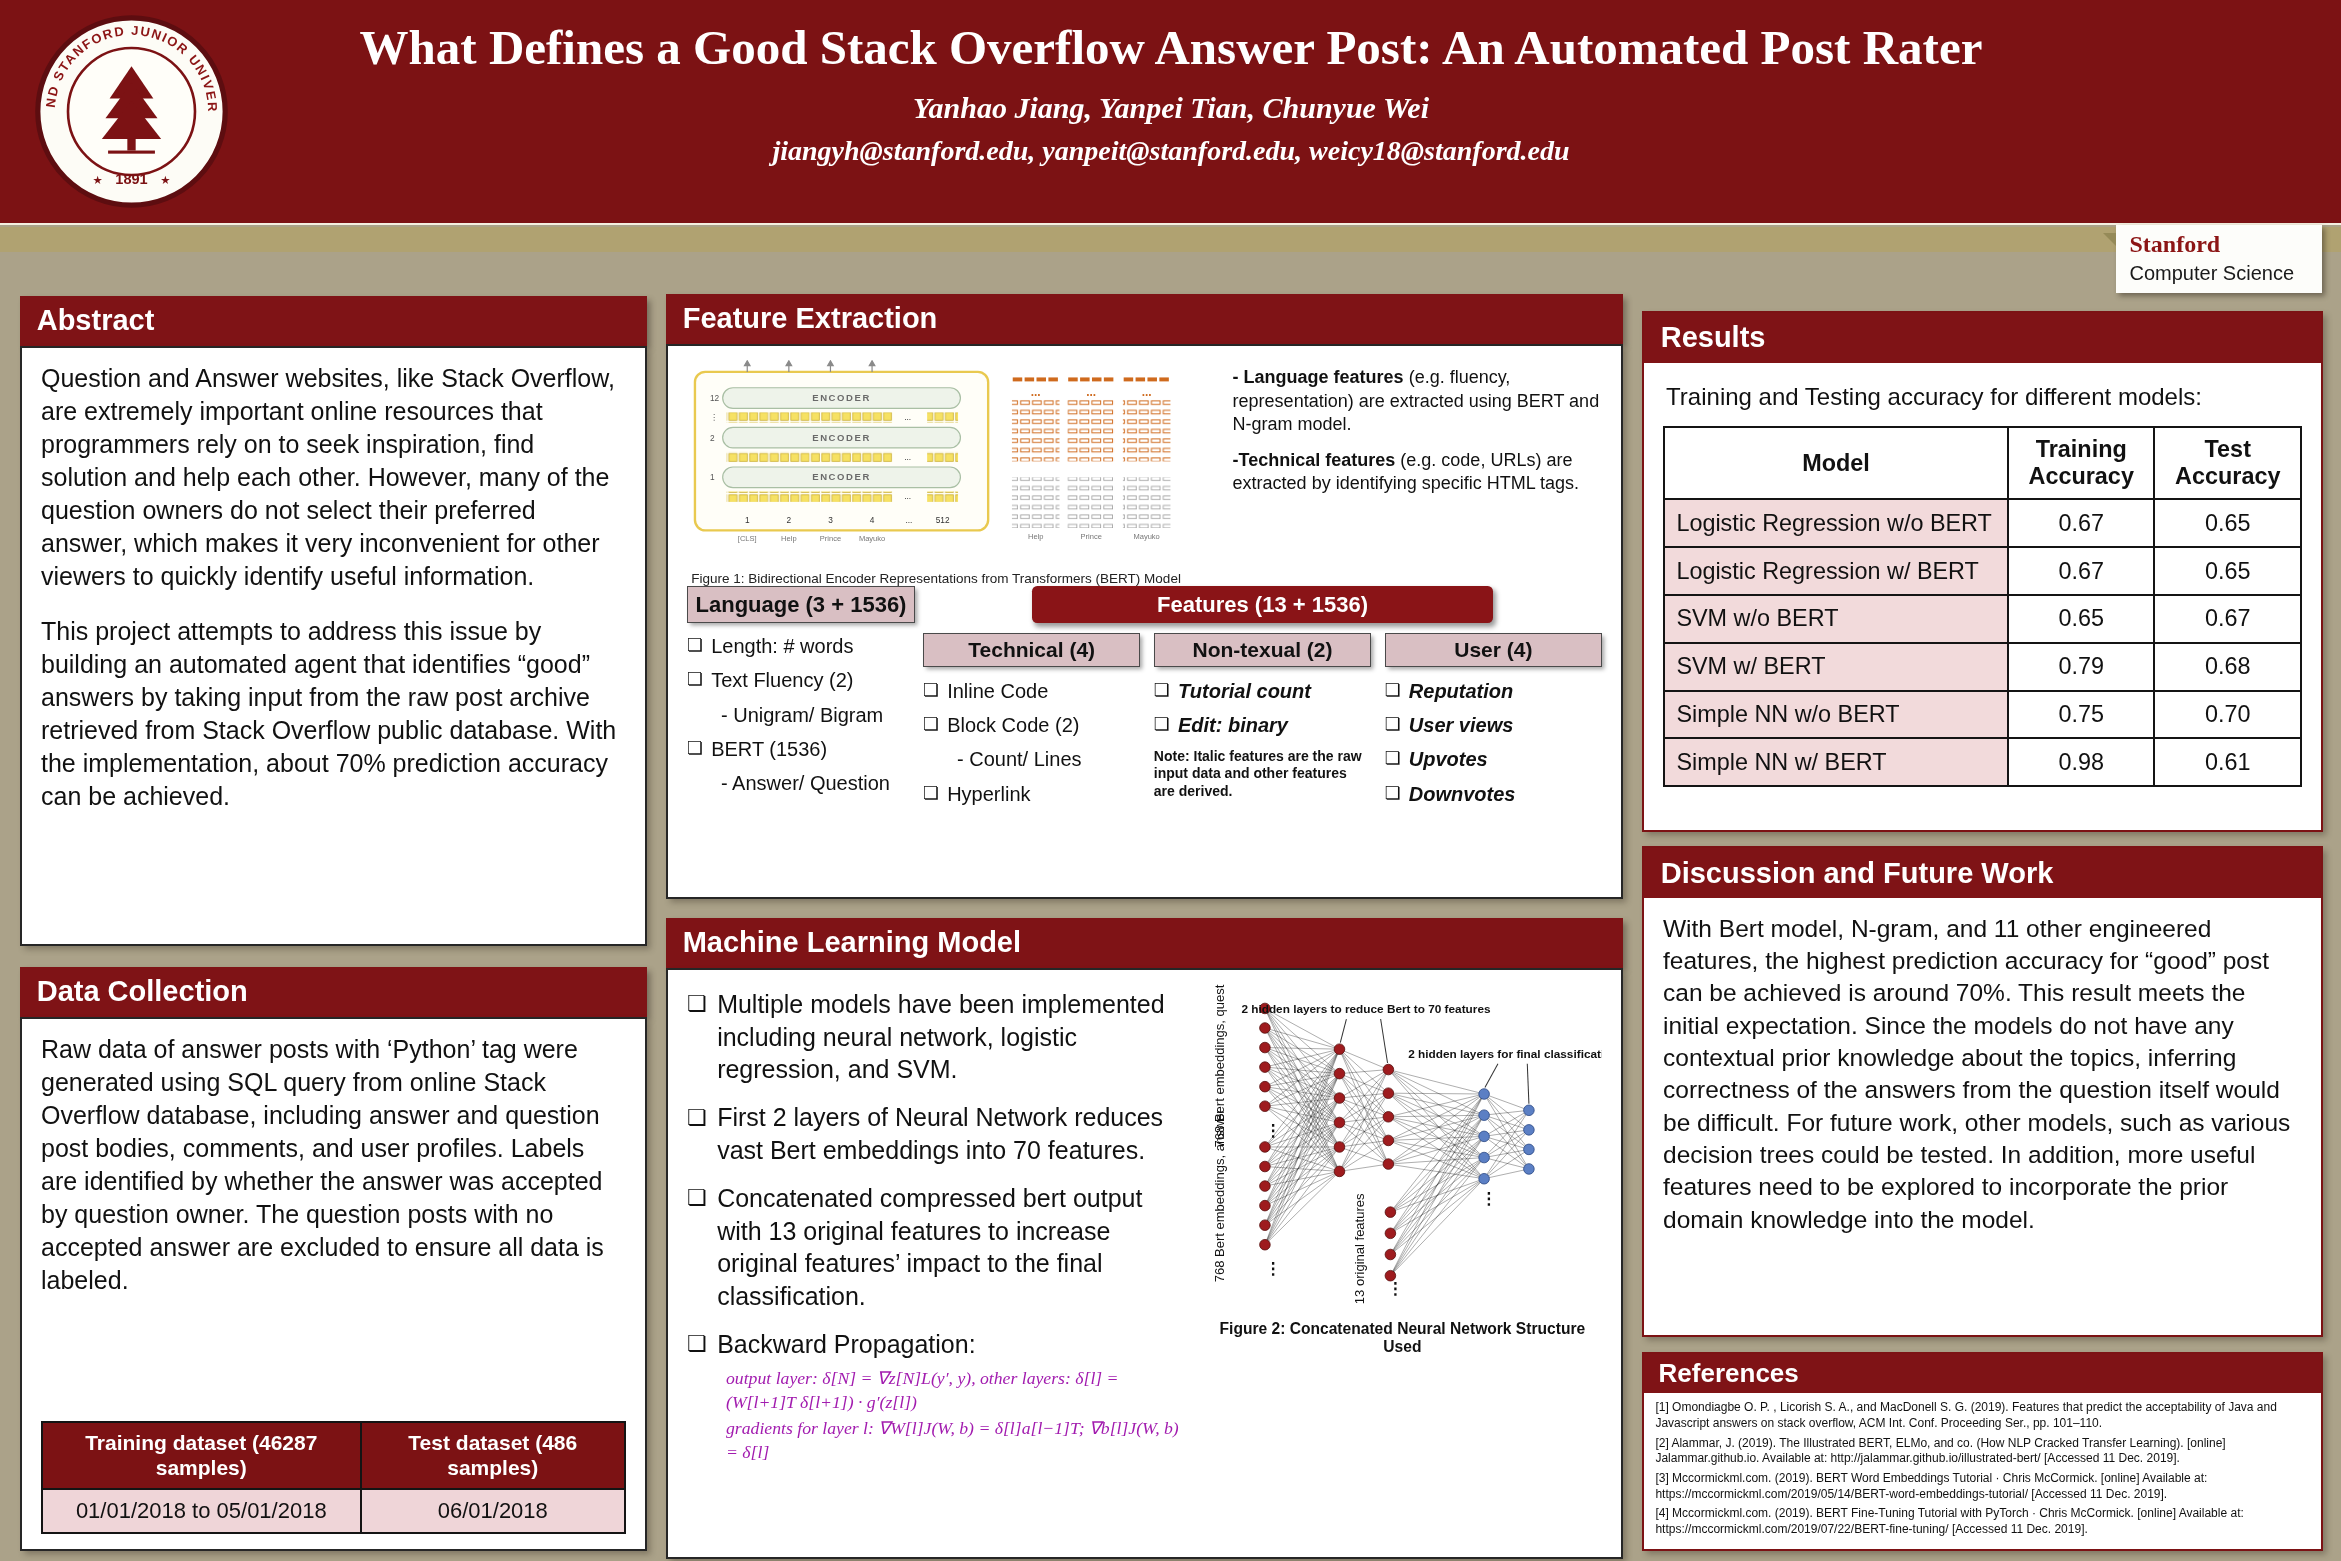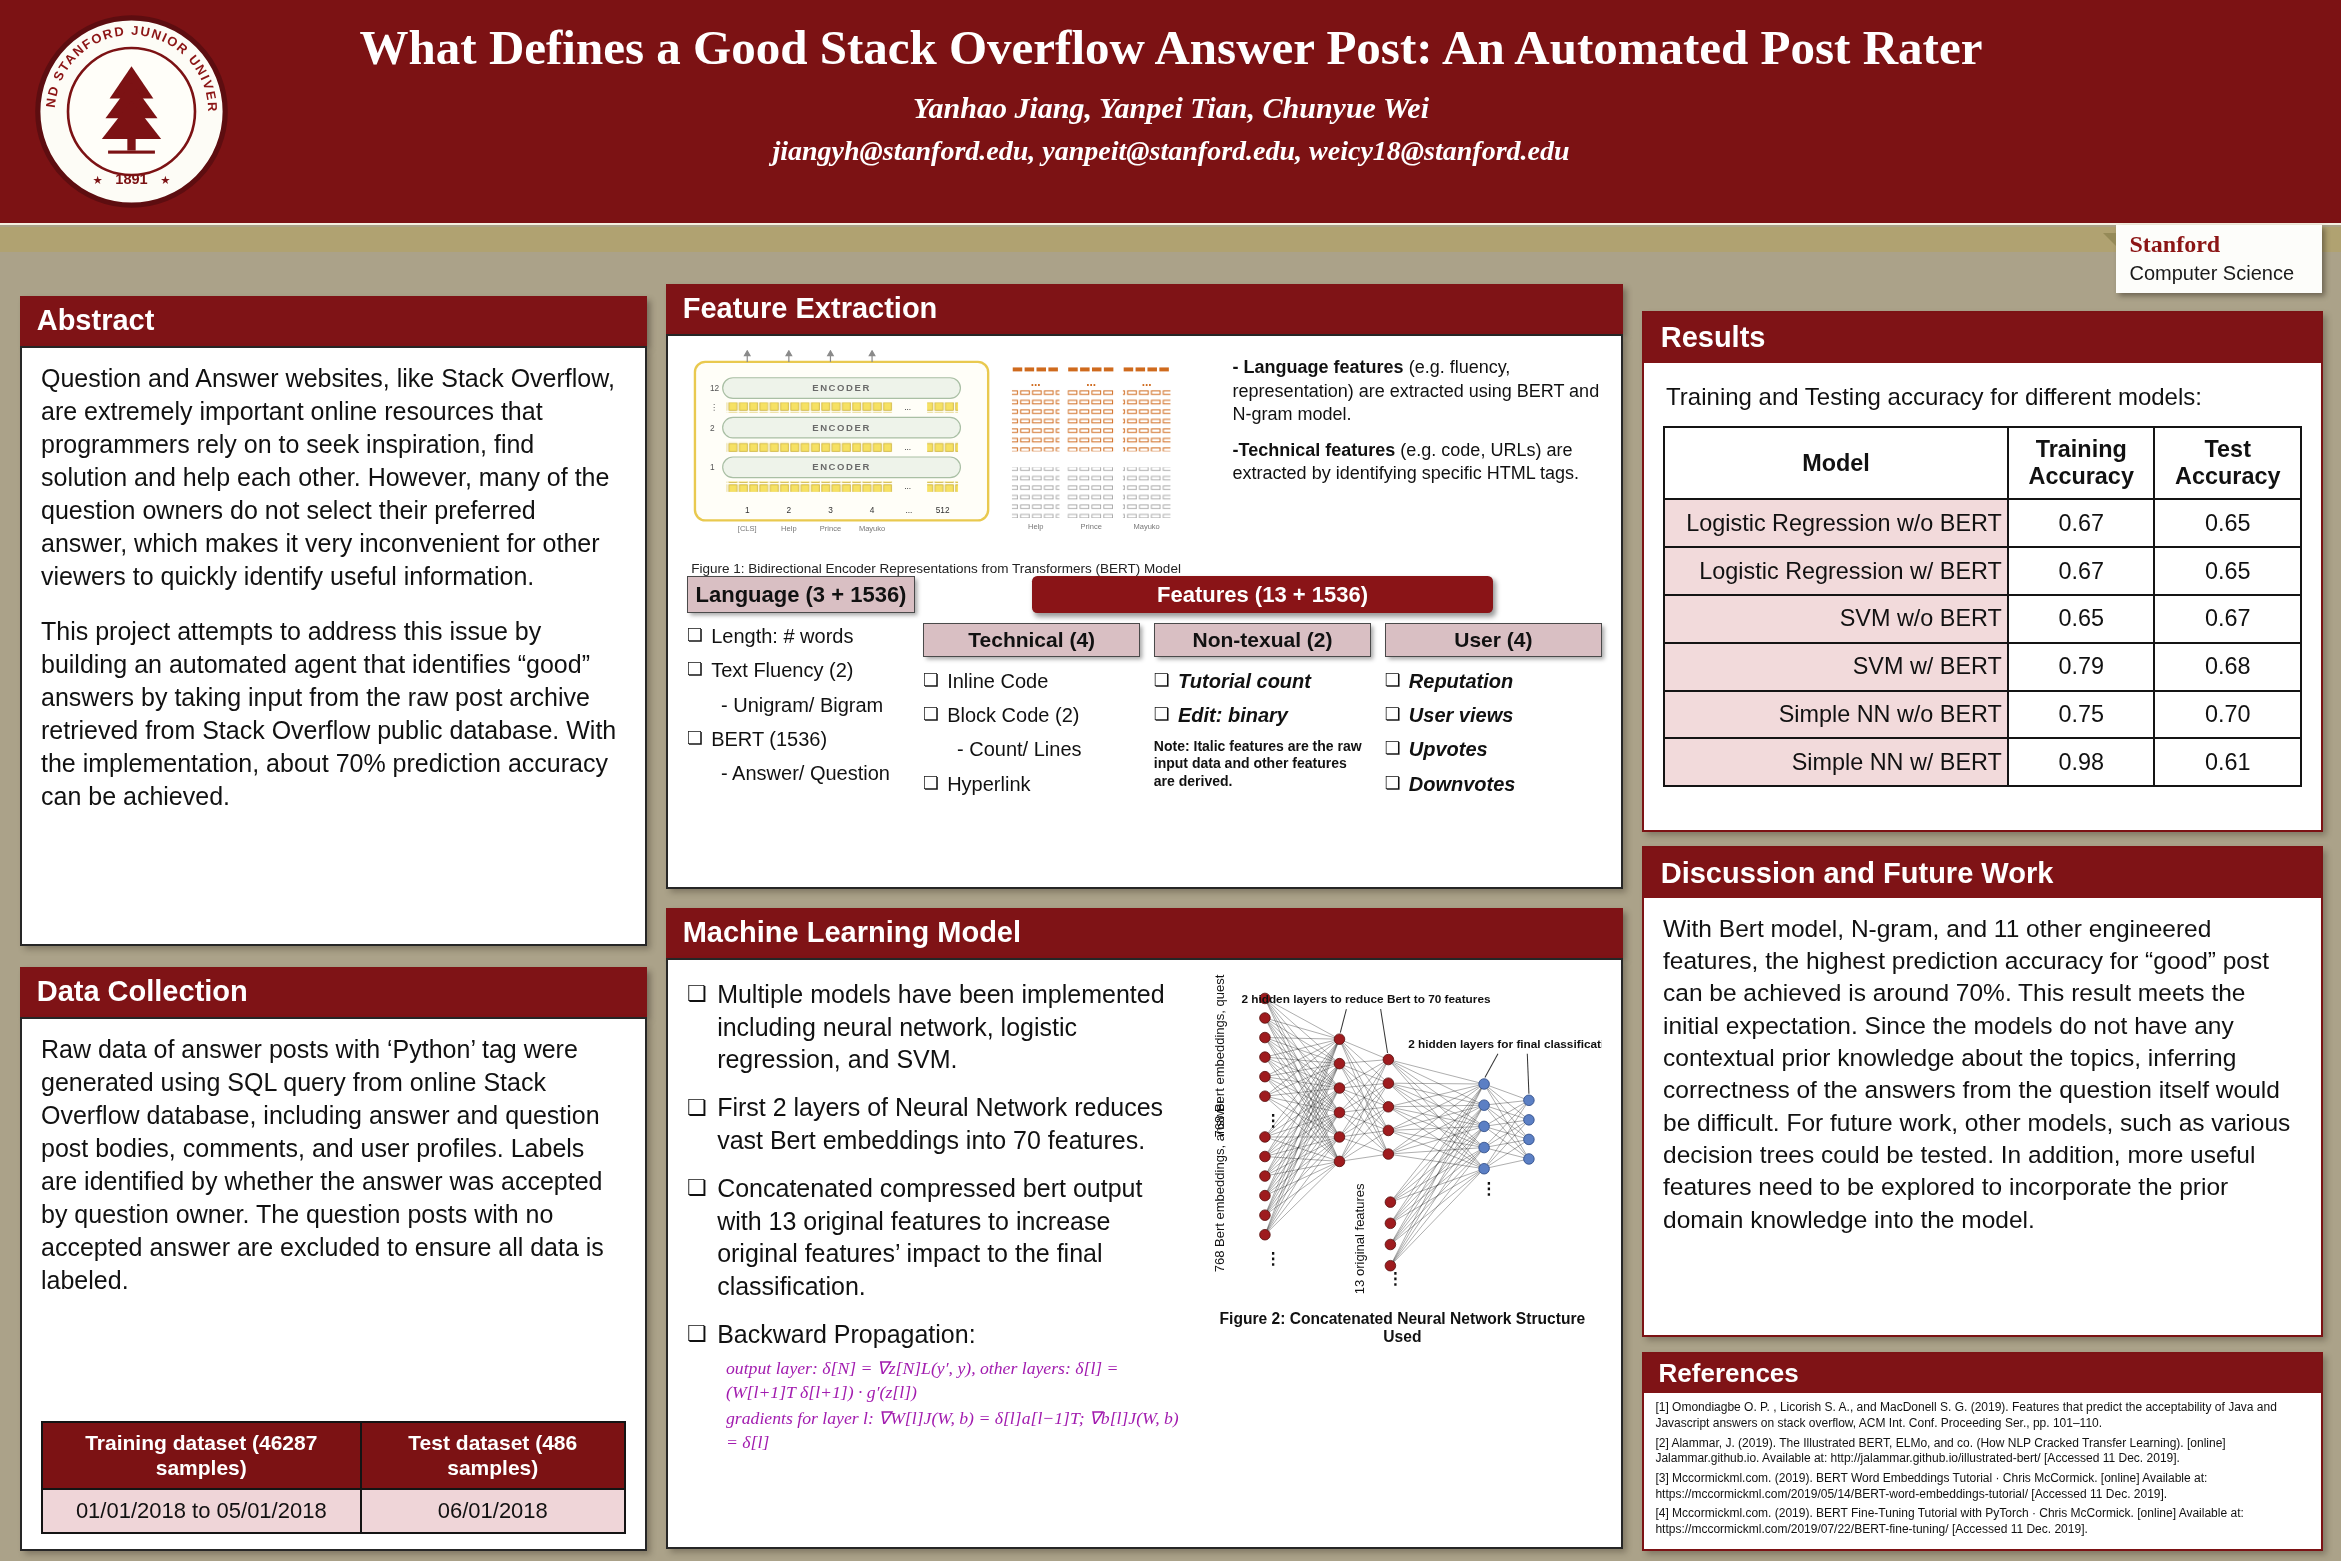--- a/index.html
+++ b/index.html
@@ -16,21 +16,21 @@
   .poster-emails{font-family:"Liberation Serif",serif;font-size:28px;font-style:italic;font-weight:bold}
   .seal{position:absolute;left:30px;top:10.4px;width:203px;height:203px}
   .brand-badge{position:absolute;right:20px;top:225px;width:206px;background:#fdfdfa;padding:6.2px 13.5px 8.3px 13.5px;box-shadow:2.6px 3.1px 5.2px rgba(40,30,20,.45)}
   .brand-badge::before{content:"";position:absolute;left:-13.5px;top:8.3px;border-right:13.5px solid #958a58;border-bottom:13.5px solid transparent}
   .brand-name{font-family:"Liberation Serif",serif;color:#8C1515;font-size:24px;font-weight:bold;line-height:1.15}
   .brand-dept{font-size:20px;color:#1a1a1a;margin-top:3.1px}
 
   
   .col{position:absolute;display:flex;flex-direction:column}
   .col1{left:20px;top:296px;width:627px;height:1255px;gap:21px}
-  .col2{left:666px;top:284px;width:957px;height:1265px;gap:19px}
+  .col2{left:666px;top:294px;width:957px;height:1265px;gap:19px}
   .col3{left:1642px;top:311px;width:681px;height:1240px;gap:14.6px}
 
   .panel{display:flex;flex-direction:column}
   .panel-header{background:#7f1316;color:#fff;font-size:29px;font-weight:bold;padding:8.3px 16.7px;box-shadow:4.2px 4.2px 6.2px rgba(50,40,30,.45);flex:0 0 auto}
   .panel-body{background:#fff;border:2.6px solid #262626;flex:1 1 auto;padding:14.6px 19px;box-shadow:4.2px 4.2px 6.2px rgba(50,40,30,.35);overflow:hidden;display:flex;flex-direction:column}
   .col3 .panel{background:#4d7c0f;border:2.6px solid #7c1214;box-shadow:4.2px 4.2px 6.2px rgba(50,40,30,.35)}
   .col3 .panel-header{box-shadow:none}
   .col3 .panel-body{border:none;box-shadow:none}
 
   .body-text{font-size:25px;line-height:1.32}
@@ -68,21 +68,21 @@
   .ml-item .cb{font-size:22px;position:relative;top:2.1px}
   .ml-formula{font-family:"Liberation Serif",serif;font-style:italic;font-size:17.7px;margin:2.1px 0 0 39px;color:#a21caf;line-height:1.35}
   .ml-fig{flex:1 1 auto;display:flex;flex-direction:column;justify-content:flex-start}
   .fig2-caption{font-size:15.6px;font-weight:bold;text-align:center;margin-top:2.1px}
 
   
   .res-subtitle{font-size:24px;margin:6.2px 0 0 3.1px}
   .res-table{border-collapse:collapse;width:100%;margin-top:14.6px}
   .res-table th{border:2.1px solid #141414;font-weight:bold;font-size:23.4px;padding:8.3px 4.2px;text-align:center;line-height:1.15;background:#fff}
   .res-table td{border:2.1px solid #141414;font-size:23.4px;padding:9.4px 5.2px;text-align:center;background:#fff}
-  .res-table td.model{background:#f2dadb;text-align:right;padding-left:11.4px}
+  .res-table td.model{background:#f2dadb;text-align:left;padding-left:11.4px}
   .res-table .c-model{width:54%}.res-table .c-num{width:23%}
 
   
   .refs-body{padding:7.3px 11.4px}
   .ref-item{font-size:12px;line-height:1.3;margin-bottom:4.2px;color:#111}
 
   
   svg text{font-family:"Liberation Sans",sans-serif}
   .svg-enc{font-size:24px;letter-spacing:4px;fill:#6a6a6a;font-weight:bold}
   .svg-num{font-size:21px;fill:#333}

